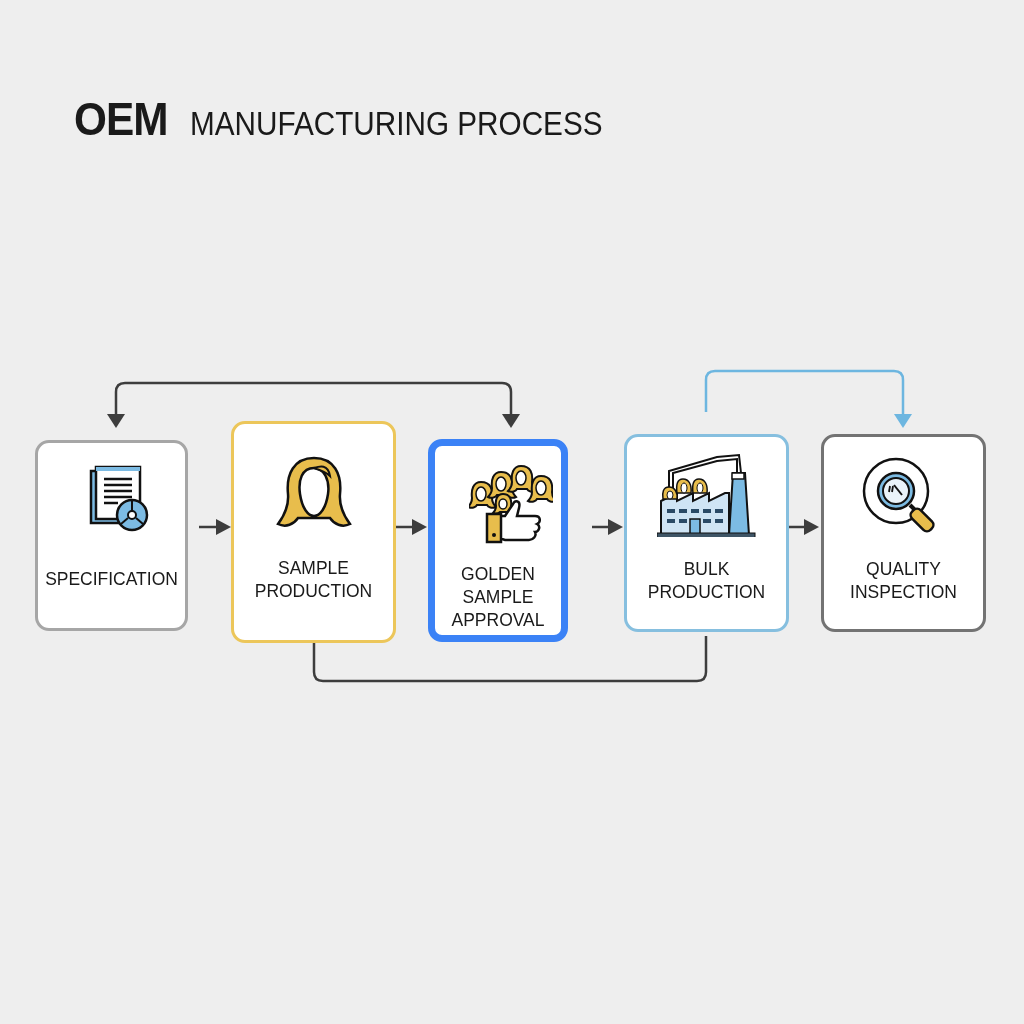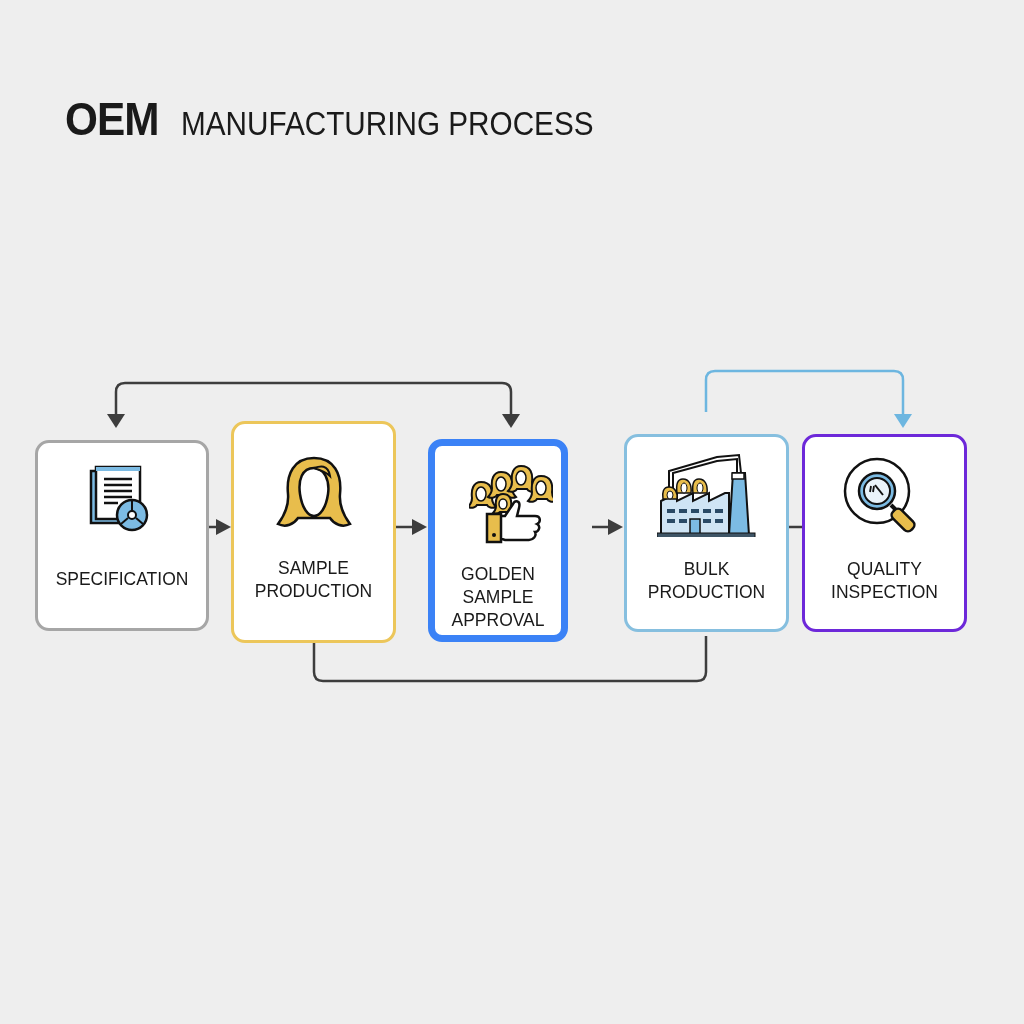--- a/index.html
+++ b/index.html
@@ -1,20 +1,20 @@
 <!DOCTYPE html>
 <html><head>
 <meta charset="utf-8">
 <style>
   html, body { margin:0; padding:0; }
   body {
     width:1024px; height:1024px; background:#eeeeee; position:relative; overflow:hidden;
     font-family:"Liberation Sans", "DejaVu Sans", sans-serif; color:#1a1a1a;
   }
-  .title { position:absolute; left:65px; top:92px; display:flex; align-items:baseline; white-space:nowrap; }
+  .title { position:absolute; left:74px; top:92px; display:flex; align-items:baseline; white-space:nowrap; }
   .title .big { font-size:46px; font-weight:bold; letter-spacing:-1px; transform:scaleX(0.92); transform-origin:left; display:inline-block; margin-right:-4px; }
   .title .small { font-size:33px; font-weight:normal; margin-left:18px; transform:scaleX(0.9); transform-origin:left; display:inline-block; letter-spacing:0px; }
   svg.connectors { position:absolute; left:0; top:0; }
   .box {
     position:absolute; background:#ffffff; border-radius:14px; box-sizing:border-box;
     display:flex; flex-direction:column; align-items:center;
   }
   .box .icon { position:absolute; }
   .box .label {
     position:absolute; left:0; right:0; text-align:center; font-size:19px; line-height:23px;
@@ -57,21 +57,21 @@
   <g>
     <line x1="592" y1="527" x2="610" y2="527" stroke="#3d3d3d" stroke-width="2.5"></line>
     <polygon points="608,519 623,527 608,535" fill="#3d3d3d"></polygon>
   </g>
   <g>
     <line x1="789" y1="527" x2="806" y2="527" stroke="#3d3d3d" stroke-width="2.5"></line>
     <polygon points="804,519 819,527 804,535" fill="#3d3d3d"></polygon>
   </g>
 </svg>
 
-<div class="box" style="left:35px; top:440px; width:174px; height:191px; border:3px solid #a6a6a6;">
+<div class="box" style="left:35px; top:440px; width:153px; height:191px; border:3px solid #a6a6a6;">
   <svg class="icon" width="70" height="70" viewBox="0 0 70 70" style="left:44px; top:22px;">
     <rect x="9" y="6" width="44" height="52" fill="#7cbbe3" stroke="#111" stroke-width="2.5"></rect>
     <rect x="14" y="2" width="44" height="52" fill="#ffffff" stroke="#111" stroke-width="2.5"></rect>
     <rect x="14" y="2" width="44" height="4" fill="#7cbbe3"></rect>
     <line x1="22" y1="14" x2="50" y2="14" stroke="#111" stroke-width="2.5"></line>
     <line x1="22" y1="20" x2="50" y2="20" stroke="#111" stroke-width="2.5"></line>
     <line x1="22" y1="26" x2="50" y2="26" stroke="#111" stroke-width="2.5"></line>
     <line x1="22" y1="32" x2="50" y2="32" stroke="#111" stroke-width="2.5"></line>
     <line x1="22" y1="38" x2="36" y2="38" stroke="#111" stroke-width="2.5"></line>
     <circle cx="50" cy="50" r="15" fill="#7cbbe3" stroke="#111" stroke-width="2.5"></circle>
@@ -146,21 +146,21 @@
     <g fill="#fff" stroke="#111" stroke-width="1">
       <ellipse cx="13" cy="42" rx="3" ry="4"></ellipse>
         <ellipse cx="27" cy="35" rx="3" ry="5"></ellipse>
         <ellipse cx="43" cy="35" rx="3" ry="5"></ellipse>
     </g>
   </svg>
   <div class="label" style="top:120px;">BULK
 PRODUCTION</div>
 </div>
 
-<div class="box" style="left:802px; top:434px; width:165px; height:198px; border:3px solid #6d28d9;">
+<div class="box" style="left:821px; top:434px; width:165px; height:198px; border:3px solid #737373;">
   <svg class="icon" width="90" height="80" viewBox="0 0 90 80" style="left:36px; top:18px;">
     <circle cx="36" cy="36" r="32" fill="#fff" stroke="#111" stroke-width="2.5"></circle>
     <line x1="50" y1="50" x2="56" y2="56" stroke="#111" stroke-width="4"></line>
     <rect x="56" y="52" width="12" height="26" rx="5" transform="rotate(-45 62 65)" fill="#e8bd4c" stroke="#111" stroke-width="2.5"></rect>
     <circle cx="36" cy="36" r="18" fill="#7cbbe3" stroke="#111" stroke-width="2.5"></circle>
     <circle cx="36" cy="36" r="13" fill="#eaf3fa" stroke="#111" stroke-width="2"></circle>
     <line x1="34" y1="30" x2="42" y2="40" stroke="#111" stroke-width="2"></line>
     <line x1="30" y1="31" x2="29" y2="37" stroke="#111" stroke-width="1.8"></line>
     <line x1="33" y1="31" x2="32" y2="37" stroke="#111" stroke-width="1.8"></line>
   </svg>

